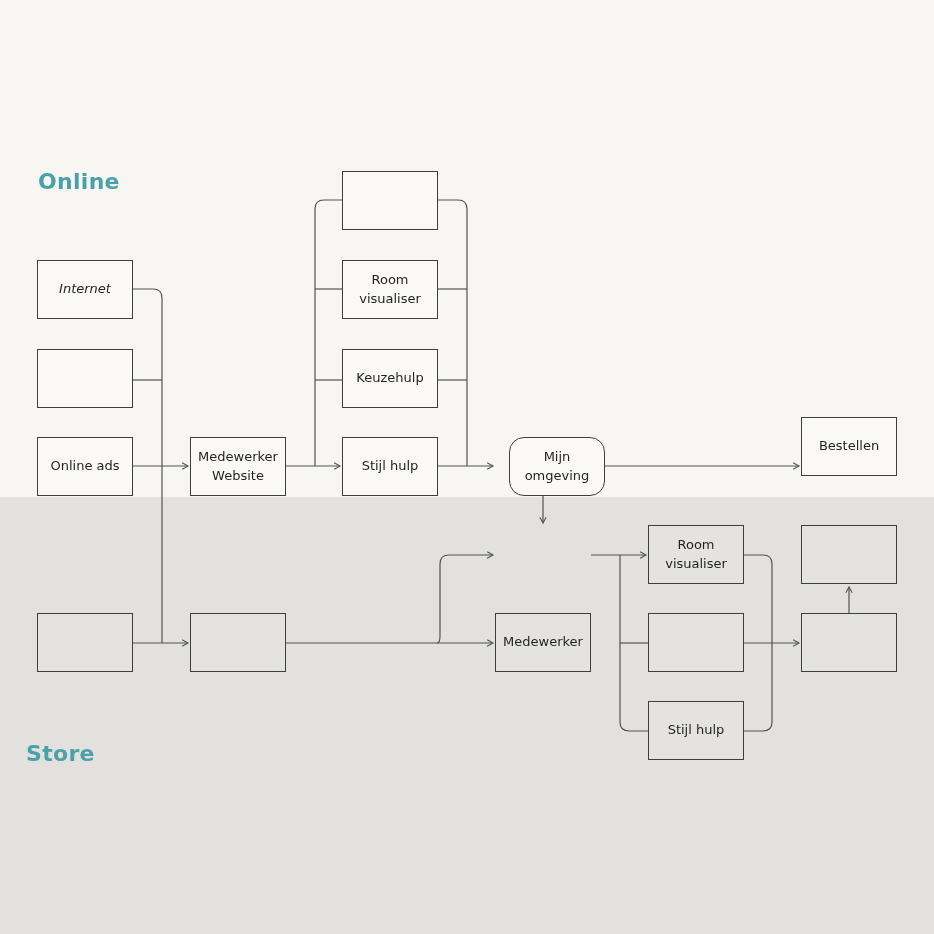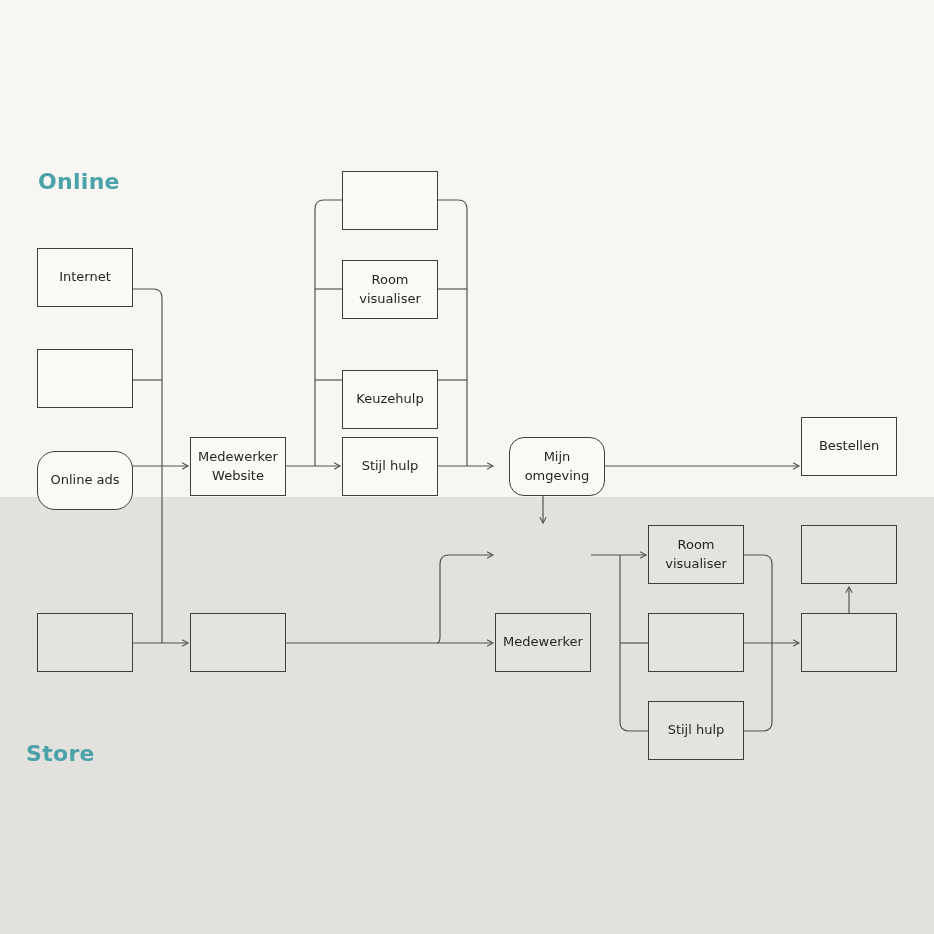--- a/index.html
+++ b/index.html
@@ -63,34 +63,34 @@
     <path marker-end="url(#arrow)" d="M543 496 L543 523"></path>
     <path marker-end="url(#arrow)" d="M437 643 Q440 643 440 636 L440 564 Q440 555 449 555 L493 555"></path>
     <path marker-end="url(#arrow)" d="M285 643 L493 643"></path>
     <path marker-end="url(#arrow)" d="M132 643 L188 643"></path>
     <path marker-end="url(#arrow)" d="M591 555 L646 555"></path>
     <path marker-end="url(#arrow)" d="M744 643 L799 643"></path>
     <path marker-end="url(#arrow)" d="M849 613 L849 587"></path>
   </svg>
 
   <div class="node online-node" style="left:342px;top:171px;"></div>
-  <div class="node online-node" style="left:37px;top:248px;">
+  <div class="node online-node" style="left:37px;top:260px;font-style:italic;">
     <span>Internet</span>
   </div>
   <div class="node online-node" style="left:37px;top:349px;"></div>
-  <div class="node online-node" style="left:37px;top:451px;border-radius:18px;">
+  <div class="node online-node" style="left:37px;top:437px;">
     <span>Online ads</span>
   </div>
   <div class="node online-node" style="left:190px;top:437px;">
     <span>Medewerker Website</span>
   </div>
   <div class="node online-node" style="left:342px;top:260px;">
     <span>Room visualiser</span>
   </div>
-  <div class="node online-node" style="left:342px;top:349px;margin-top:21px;">
+  <div class="node online-node" style="left:342px;top:349px;">
     <span>Keuzehulp</span>
   </div>
   <div class="node online-node" style="left:342px;top:437px;">
     <span>Stijl hulp</span>
   </div>
   <div class="node online-node" style="left:509px;top:437px;border-radius:15px;">
     <span>Mijn omgeving</span>
   </div>
   <div class="node online-node" style="left:801px;top:417px;align-items:center;">
     <span>Bestellen</span>

